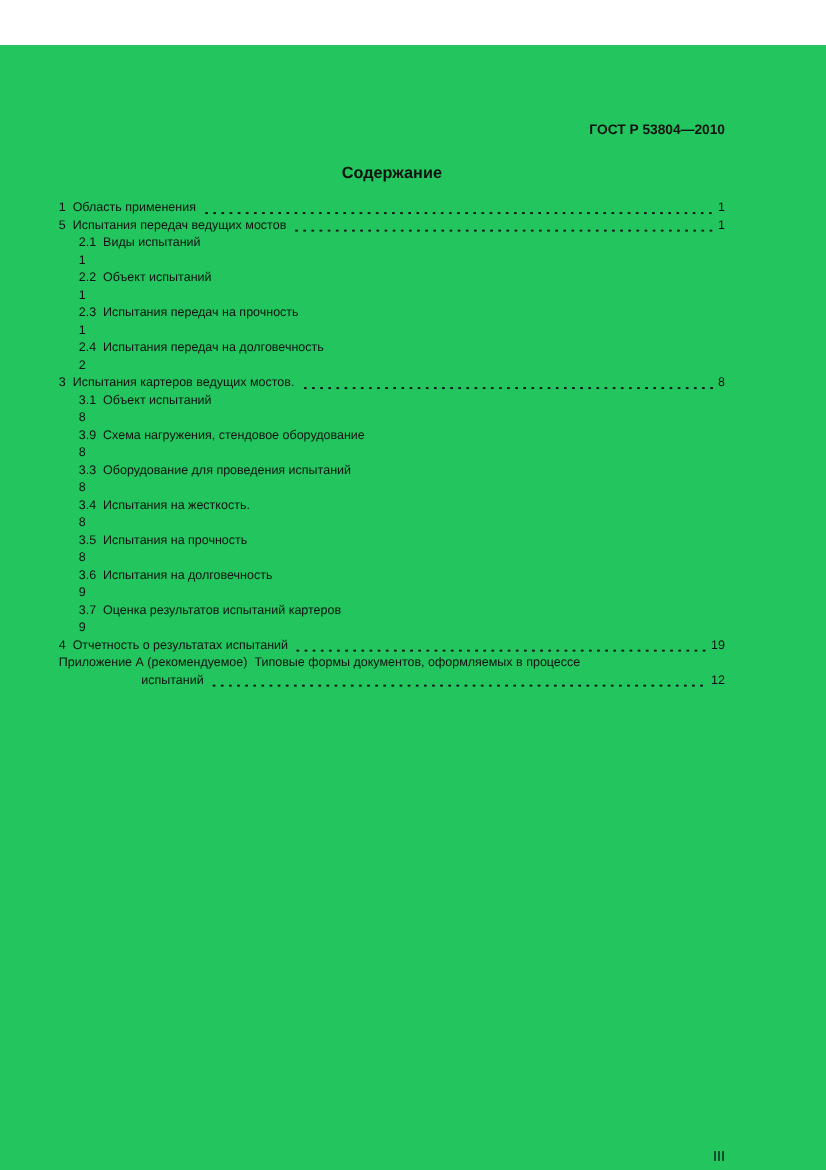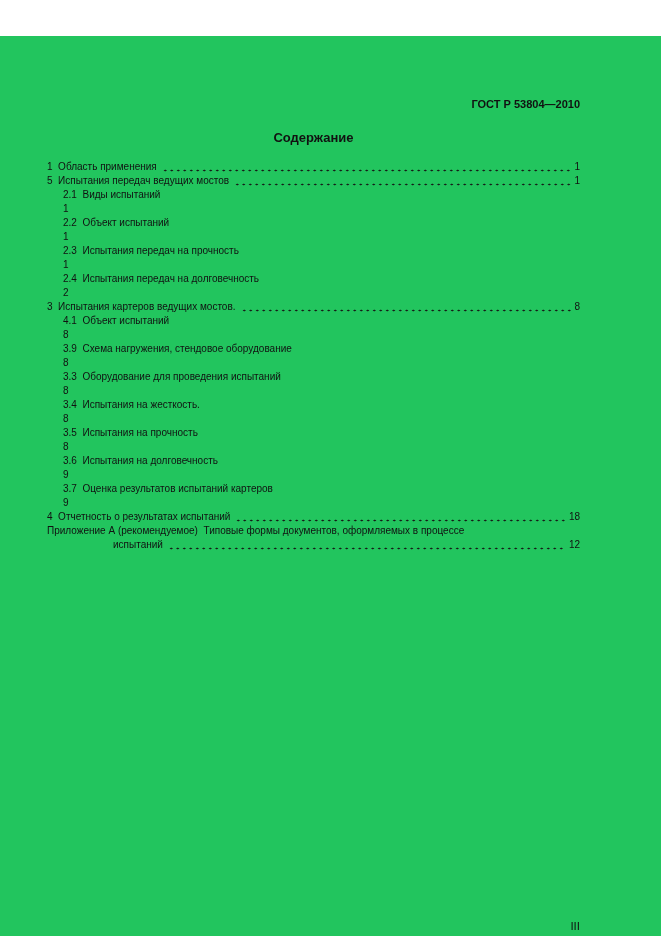--- a/index.html
+++ b/index.html
@@ -117,21 +117,21 @@
           <span class="toc-label">2.4  Испытания передач на долговечность</span>
           <span class="toc-dots"></span>
           <span class="toc-page">2</span>
         </div>
         <div class="toc-row level-0">
           <span class="toc-label">3  Испытания картеров ведущих мостов.</span>
           <span class="toc-dots"></span>
           <span class="toc-page">8</span>
         </div>
         <div class="toc-row level-1">
-          <span class="toc-label">4.1  Объект испытаний</span>
+          <span class="toc-label">3.1  Объект испытаний</span>
           <span class="toc-dots"></span>
           <span class="toc-page">8</span>
         </div>
         <div class="toc-row level-1">
           <span class="toc-label">3.9  Схема нагружения, стендовое оборудование</span>
           <span class="toc-dots"></span>
           <span class="toc-page">8</span>
         </div>
         <div class="toc-row level-1">
           <span class="toc-label">3.3  Оборудование для проведения испытаний</span>
@@ -154,21 +154,21 @@
           <span class="toc-page">9</span>
         </div>
         <div class="toc-row level-1">
           <span class="toc-label">3.7  Оценка результатов испытаний картеров</span>
           <span class="toc-dots"></span>
           <span class="toc-page">9</span>
         </div>
         <div class="toc-row level-0">
           <span class="toc-label">4  Отчетность о результатах испытаний</span>
           <span class="toc-dots"></span>
-          <span class="toc-page">18</span>
+          <span class="toc-page">19</span>
         </div>
         <div class="toc-row level-0 no-dots">
           <span class="toc-label">Приложение А (рекомендуемое)  Типовые формы документов, оформляемых в процессе</span>
           <span class="toc-dots"></span>
           <span class="toc-page"></span>
         </div>
         <div class="toc-row level-2">
           <span class="toc-label">испытаний</span>
           <span class="toc-dots"></span>
           <span class="toc-page">12</span>

